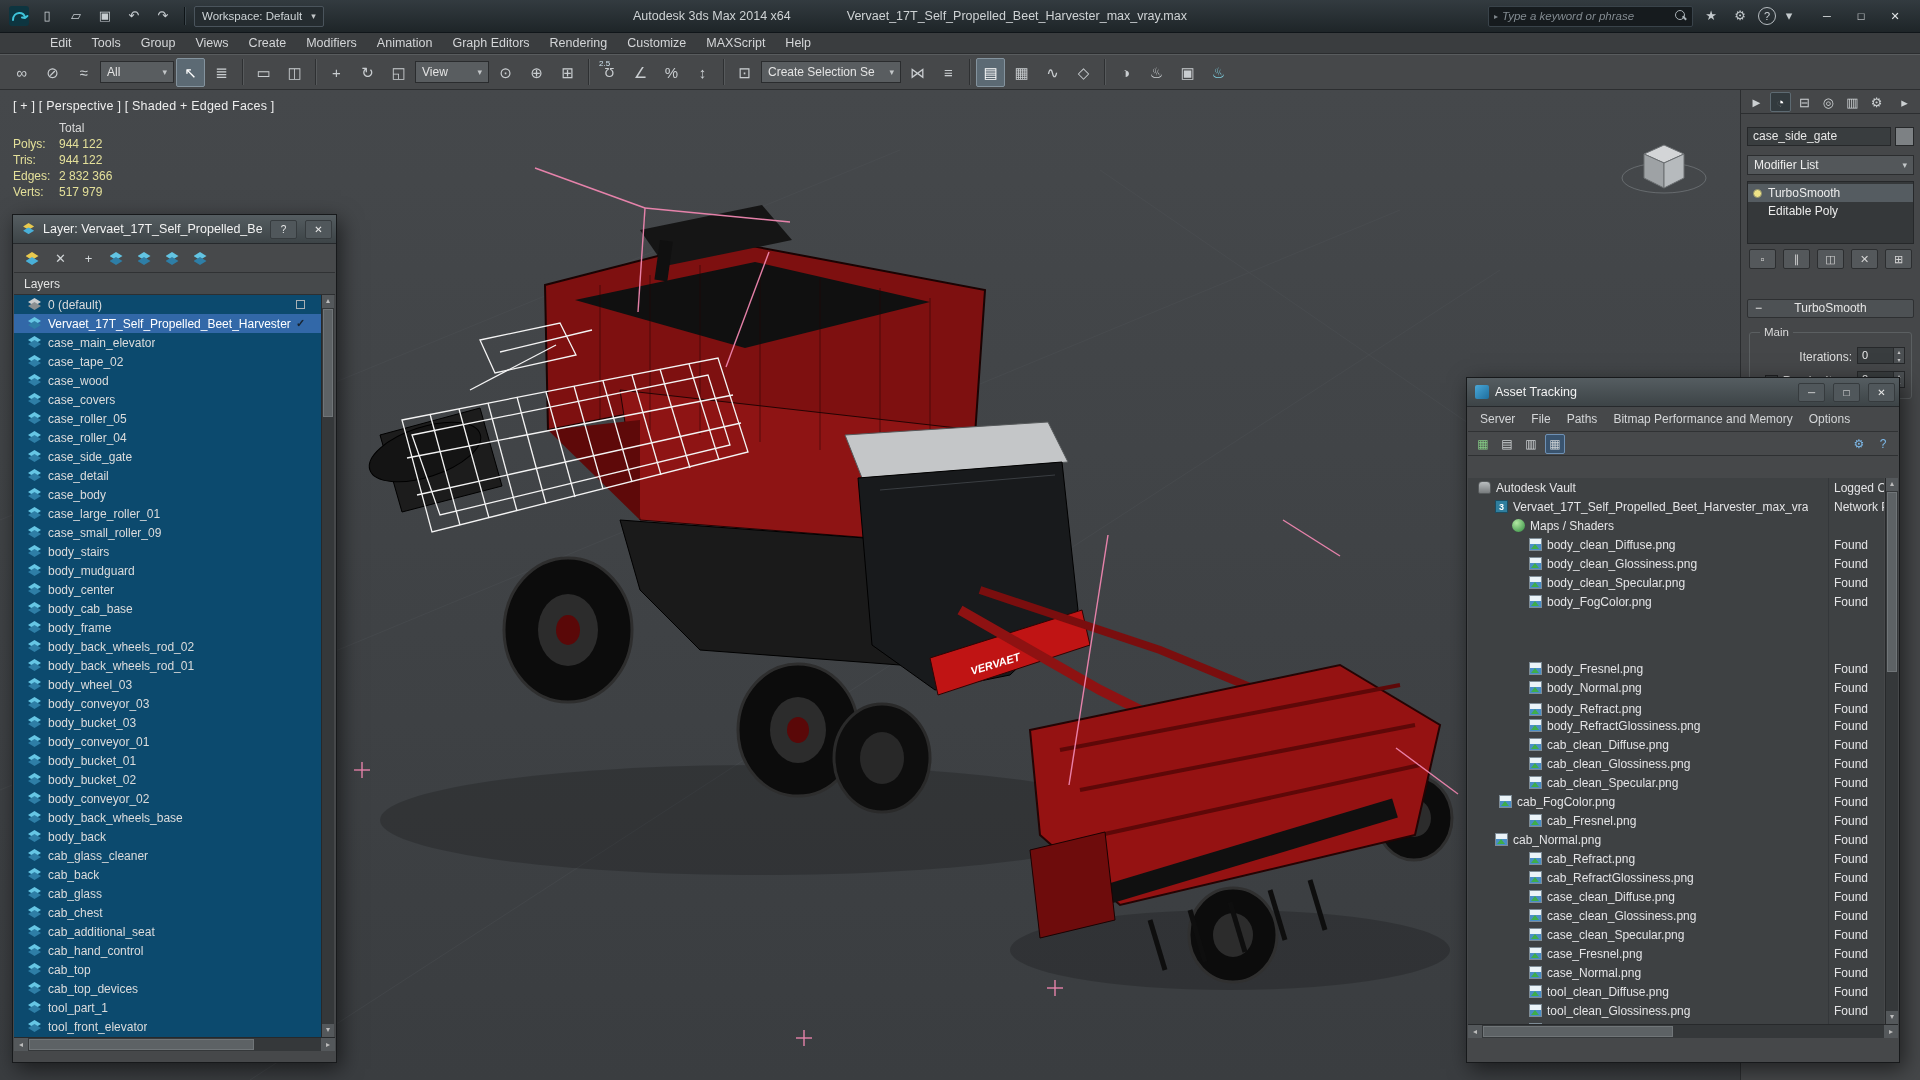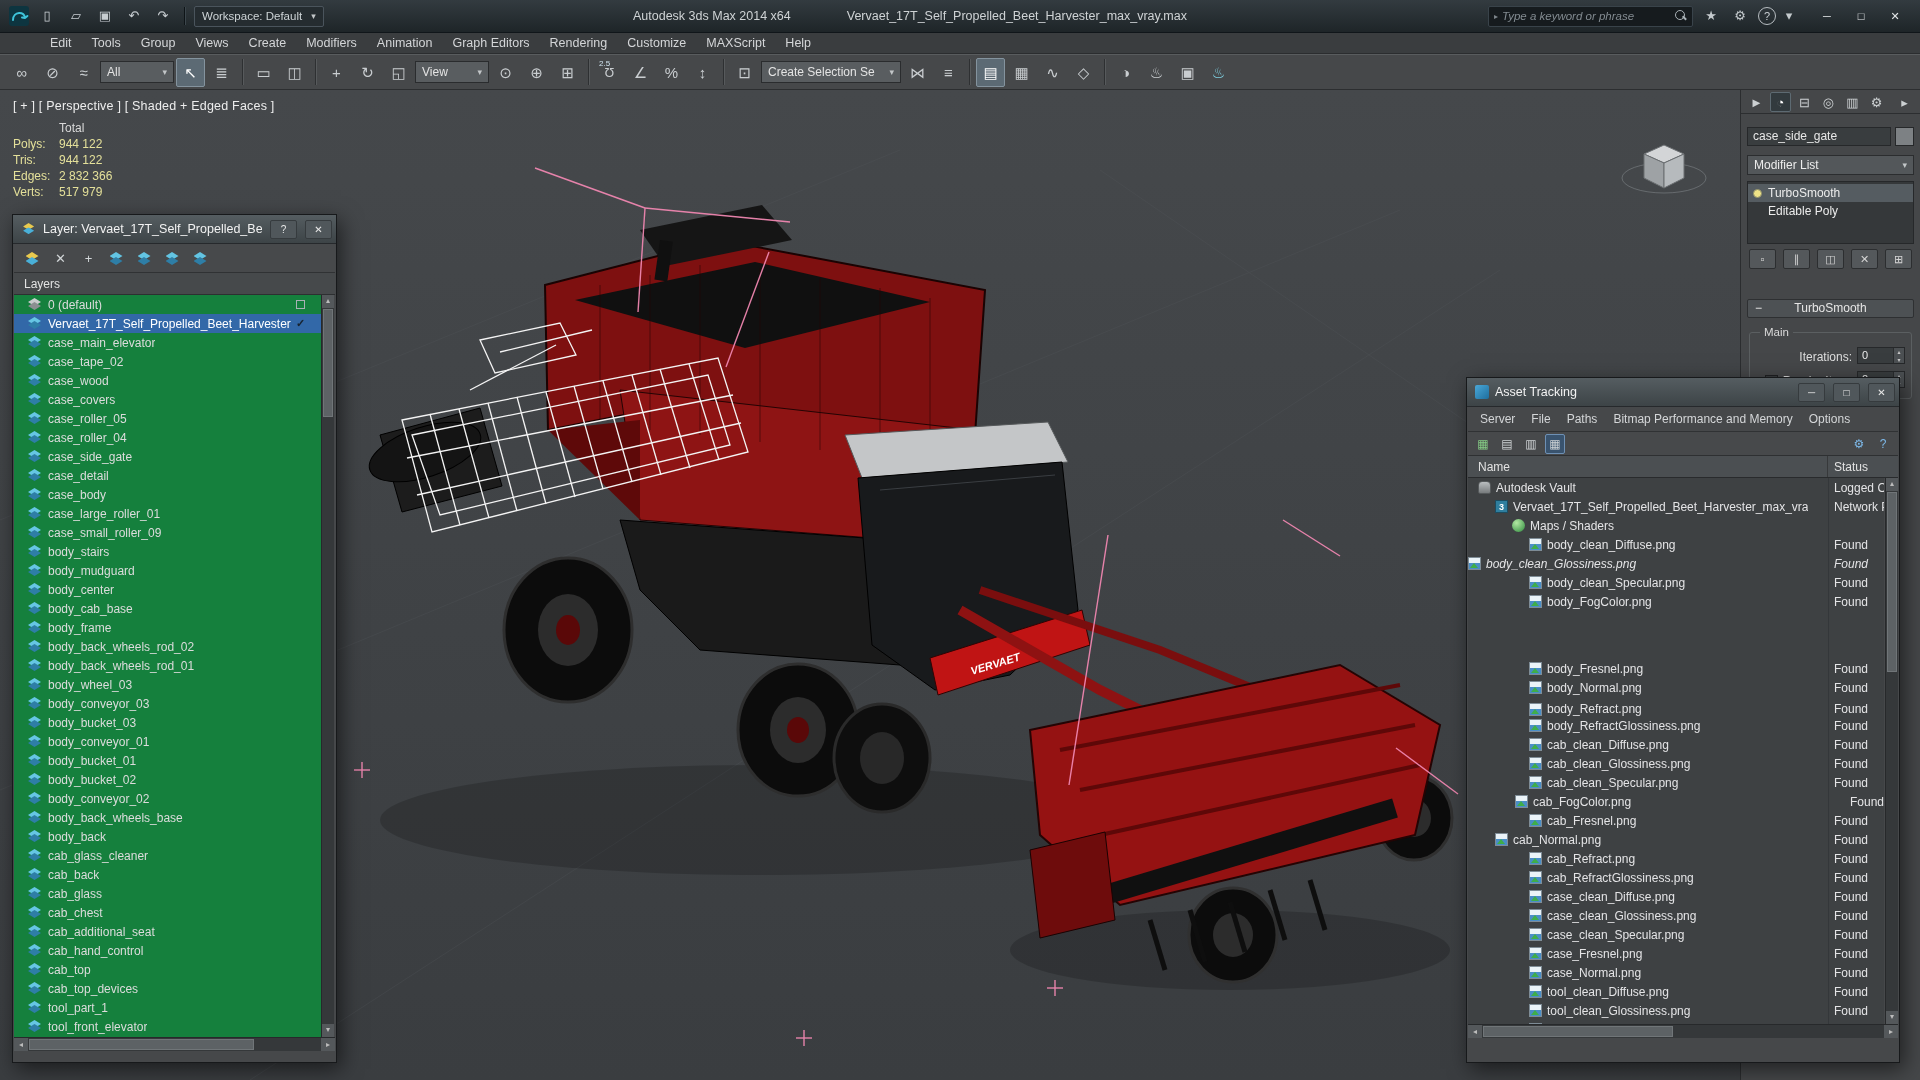--- a/index.html
+++ b/index.html
@@ -124,21 +124,21 @@
 .dstack.colored::after{background:#49b0d8}
 
 
 .layer-win{left:12px;top:214px;width:325px;height:849px}
 .lw-icon{transform:scale(.85)}
 .lw-toolbar{position:absolute;top:29px;left:1px;right:1px;height:29px;background:#47494b;
   border-bottom:1px solid #303234;display:flex;align-items:center;padding:0 7px;gap:5px}
 .lwt{width:23px;height:22px;text-align:center;font-size:13px;color:#d2d6d8;line-height:21px}
 .lw-header{position:absolute;top:58px;left:1px;right:1px;height:22px;background:#46494b;
   border-bottom:1px solid #2d2f31;font-size:12px;color:#e2e2e2;line-height:22px;padding-left:10px}
-.lw-list{position:absolute;top:80px;left:1px;right:4px;height:742px;overflow:hidden;background:#15803d}
+.lw-list{position:absolute;top:80px;left:1px;right:4px;height:742px;overflow:hidden;background:#0c4a6e}
 .lrow{position:relative;height:19px;display:flex;align-items:center;gap:6px;padding-left:13px;
   font-size:12px;color:#dcdcdc;white-space:nowrap}
 .lrow.sel{background:#3268a8;color:#fff}
 .licon{position:relative;width:15px;height:13px;flex:none}
 .licon::before,.licon::after{content:"";position:absolute;left:1px;width:13px;height:8px;
   clip-path:polygon(50% 0,100% 50%,50% 100%,0 50%)}
 .licon::before{top:0;background:#66c6e4}
 .licon::after{top:4px;background:#2e7ea6}
 .licon.def::before{background:#c9cbcd}
 .licon.def::after{background:#8b8f91}
@@ -721,24 +721,20 @@
       </nav>
     <div class="aw-toolbar">
       <button class="awt green">▦</button>
       <button class="awt">▤</button>
       <button class="awt">▥</button>
       <button class="awt pressed">▦</button>
       <span class="aw-spacer"></span>
       <button class="awt blue">⚙</button>
       <button class="awt blue">?</button>
     </div>
-    <div class="aw-tablehead">
-      <span class="ath-name">Name</span>
-      <span class="ath-status">Status</span>
-    </div>
     <div class="aw-rows">
         <div class="arow" style="padding-left: 10px;">
           <span class="aicon vault"></span>
           <span class="aname">Autodesk Vault</span>
           <span class="astatus">Logged Out</span>
         </div>
         <div class="arow" style="padding-left: 27px;">
           <span class="aicon maxfile">3</span>
           <span class="aname">Vervaet_17T_Self_Propelled_Beet_Harvester_max_vray.max</span>
           <span class="astatus">Network Path</span>
@@ -746,21 +742,21 @@
         <div class="arow" style="padding-left: 44px;">
           <span class="aicon maps"></span>
           <span class="aname">Maps / Shaders</span>
           <span class="astatus"></span>
         </div>
         <div class="arow" style="padding-left: 61px;">
           <span class="aicon bitmap"></span>
           <span class="aname">body_clean_Diffuse.png</span>
           <span class="astatus">Found</span>
         </div>
-        <div class="arow" style=" font-style: italic;">
+        <div class="arow" style="padding-left: 61px;">
           <span class="aicon bitmap"></span>
           <span class="aname">body_clean_Glossiness.png</span>
           <span class="astatus">Found</span>
         </div>
         <div class="arow" style="padding-left: 61px; align-items: center;">
           <span class="aicon bitmap"></span>
           <span class="aname">body_clean_Specular.png</span>
           <span class="astatus">Found</span>
         </div>
         <div class="arow" style="padding-left: 61px;">
@@ -796,21 +792,21 @@
         <div class="arow" style="padding-left: 61px;">
           <span class="aicon bitmap"></span>
           <span class="aname">cab_clean_Glossiness.png</span>
           <span class="astatus">Found</span>
         </div>
         <div class="arow" style="padding-left: 61px;">
           <span class="aicon bitmap"></span>
           <span class="aname">cab_clean_Specular.png</span>
           <span class="astatus">Found</span>
         </div>
-        <div class="arow" style="padding-left: 31px; margin-left: 16px;">
+        <div class="arow" style="padding-left: 31px;">
           <span class="aicon bitmap"></span>
           <span class="aname">cab_FogColor.png</span>
           <span class="astatus">Found</span>
         </div>
         <div class="arow" style="padding-left: 61px;">
           <span class="aicon bitmap"></span>
           <span class="aname">cab_Fresnel.png</span>
           <span class="astatus">Found</span>
         </div>
         <div class="arow" style="padding-left: 27px;">

